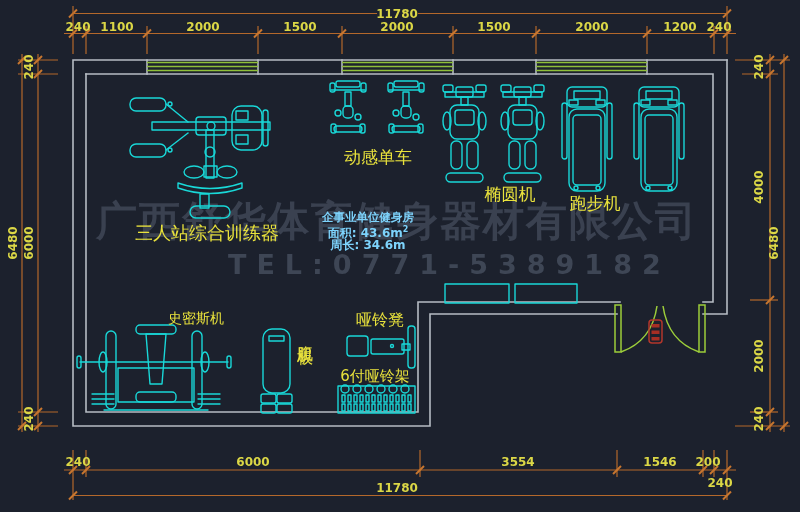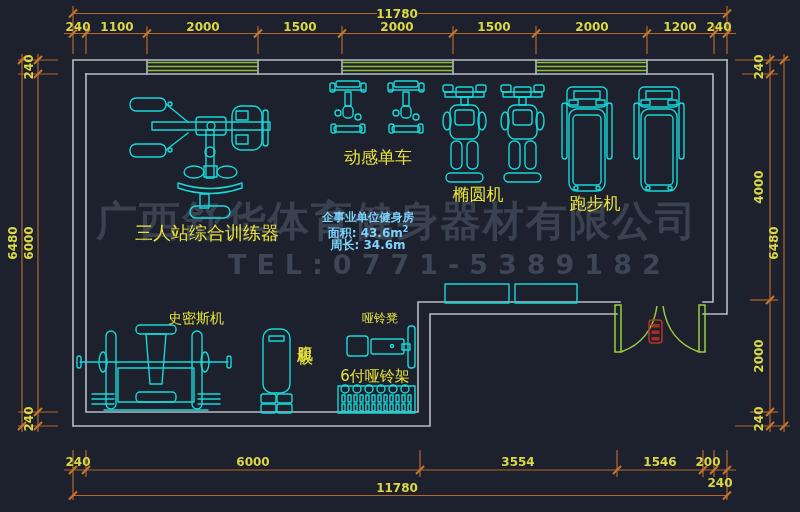--- a/index.html
+++ b/index.html
@@ -14,25 +14,25 @@
   .tick{stroke:#c8762f;stroke-width:2;}
   .wall{stroke:#b6bcc4;stroke-width:1.6;fill:none;stroke-linecap:square;}
   .win{stroke:#8fbf3a;stroke-width:1.6;fill:none;}
   .eq{stroke:#19d8d8;stroke-width:1.4;fill:none;stroke-linejoin:round;stroke-linecap:round;}
   .door{stroke:#9ccd3a;stroke-width:1.5;fill:none;}
   .dimtxt{fill:#dbd746;font:bold 12px "DejaVu Sans",sans-serif;text-anchor:middle;}
   .lbl{position:absolute;z-index:3;color:#e9e23c;white-space:nowrap;font-weight:normal;}
   .ctr{transform:translateX(-50%);}
   #lbl-trainer{left:207px;top:221px;font-size:18px;}
   #lbl-spin{left:378px;top:146px;font-size:17px;}
-  #lbl-elliptical{left:478px;top:183px;font-size:17px;}
+  #lbl-elliptical{left:510px;top:183px;font-size:17px;}
   #lbl-treadmill{left:595px;top:192px;font-size:17px;}
   #lbl-smith{left:158px;top:310px;font-size:14px;margin-left:38px;}
   #lbl-ab{left:294px;top:333px;font-size:16px;writing-mode:vertical-rl;letter-spacing:2px;}
-  #lbl-bench{left:380px;top:310px;font-size:12px;}
+  #lbl-bench{left:380px;top:310px;font-size:16px;}
   #lbl-rack{left:375px;top:367px;font-size:15px;}
   #info{position:absolute;z-index:3;left:368px;top:211px;transform:translateX(-50%);
         text-align:center;color:#7dd3fc;font-weight:bold;line-height:12.5px;}
   #info .l1{font-size:11.5px;}
   #info .l2,#info .l3{font-size:12px;}
   #info sup{font-size:8px;}
 </style>
 </head>
 <body>
 

